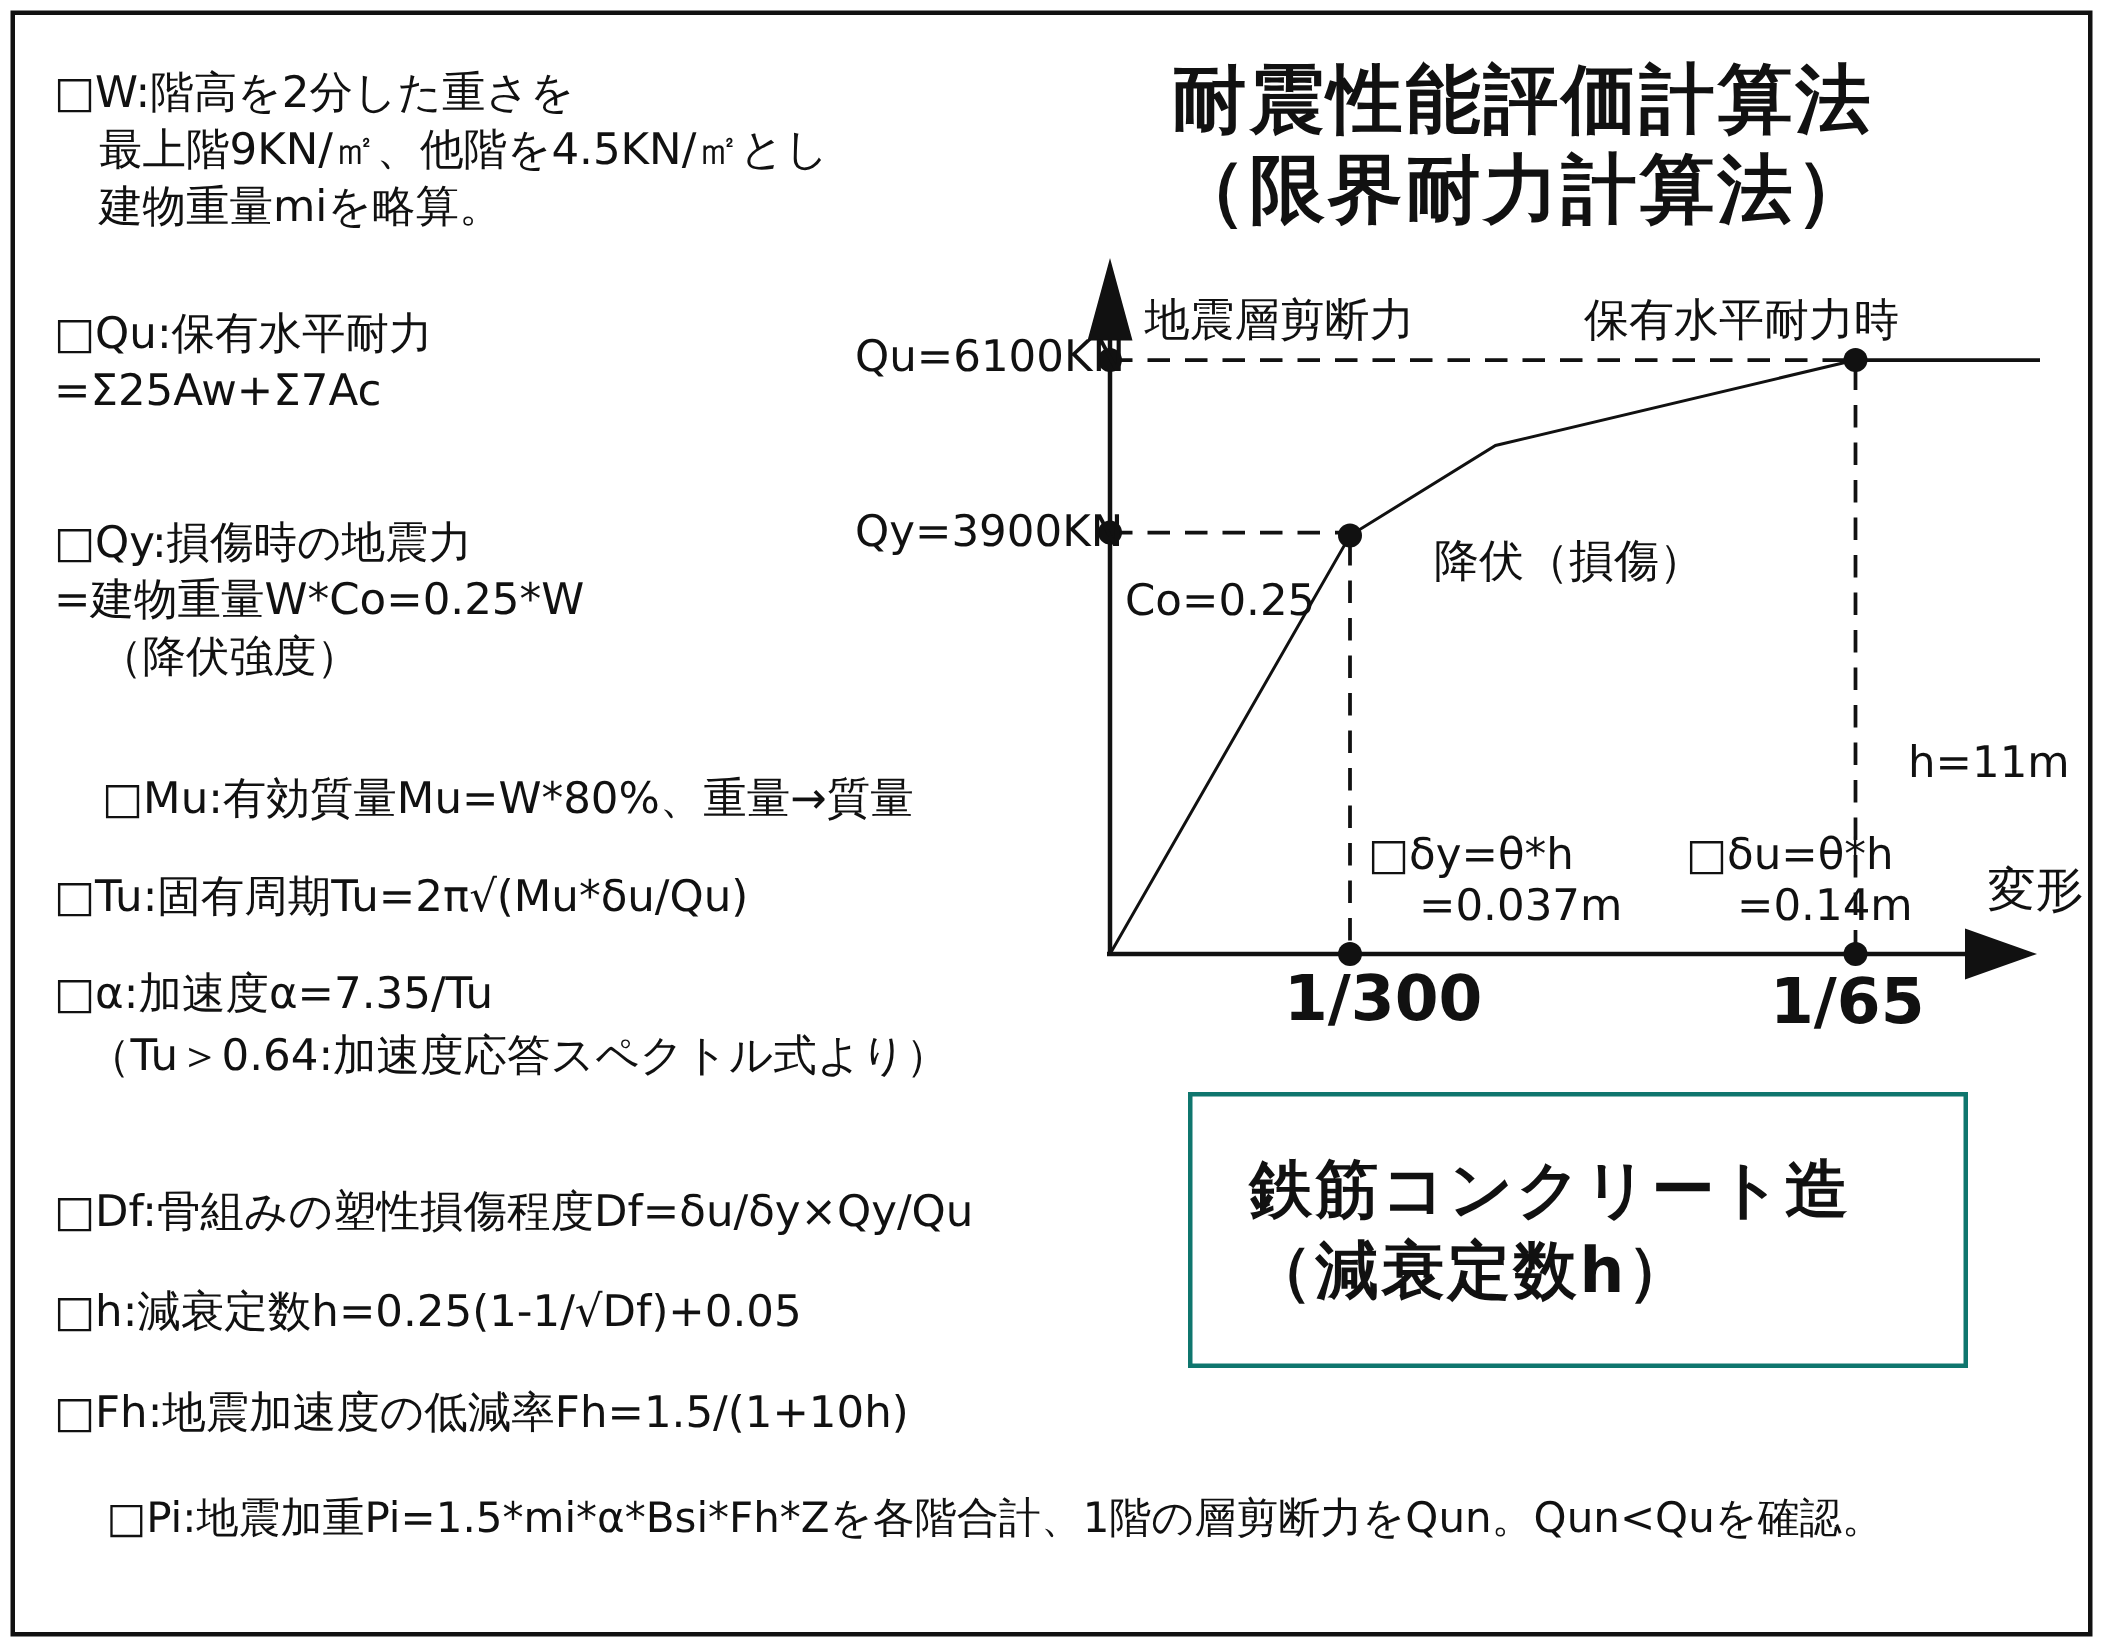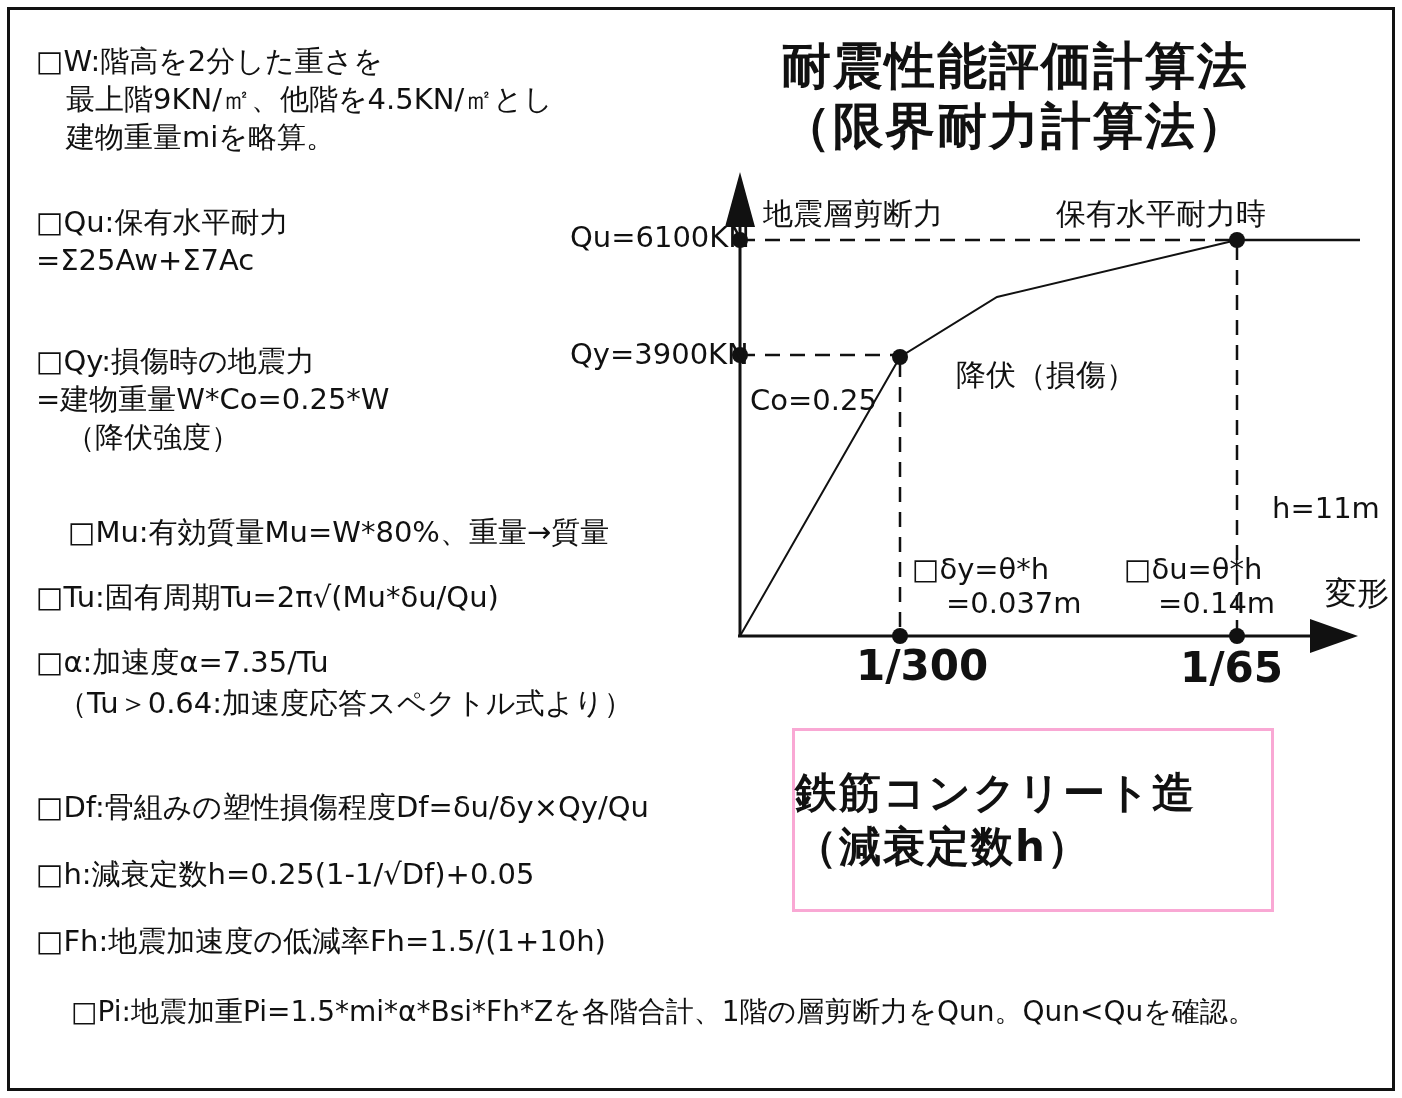--- a/index.html
+++ b/index.html
@@ -32,22 +32,23 @@
     font-weight: bold;
     letter-spacing: 2px;
   }
   .chart-label { font-size: 30px; line-height: 34px; }
   .chart-label-sm { font-size: 29px; line-height: 32px; }
   .tick-label { font-size: 42px; font-weight: bold; }
   .right-align { text-align: right; }
   .rc-box {
     left: 792px; top: 728px;
     width: 476px; height: 178px;
-    border: 3px solid #f9a8d4;
+    border: 3px solid #0f766e;
     display: flex; flex-direction: column; justify-content: center;
+    padding-left: 38px;
     font-size: 42px; line-height: 54px;
     font-weight: bold;
     letter-spacing: 2px;
   }
   svg.chart-canvas {
     position: absolute; left: 0; top: 0;
     width: 1402px; height: 1098px;
   }
   .delta-note { font-size: 29px; line-height: 34px; }
   .delta-note .val { padding-left: 34px; }

